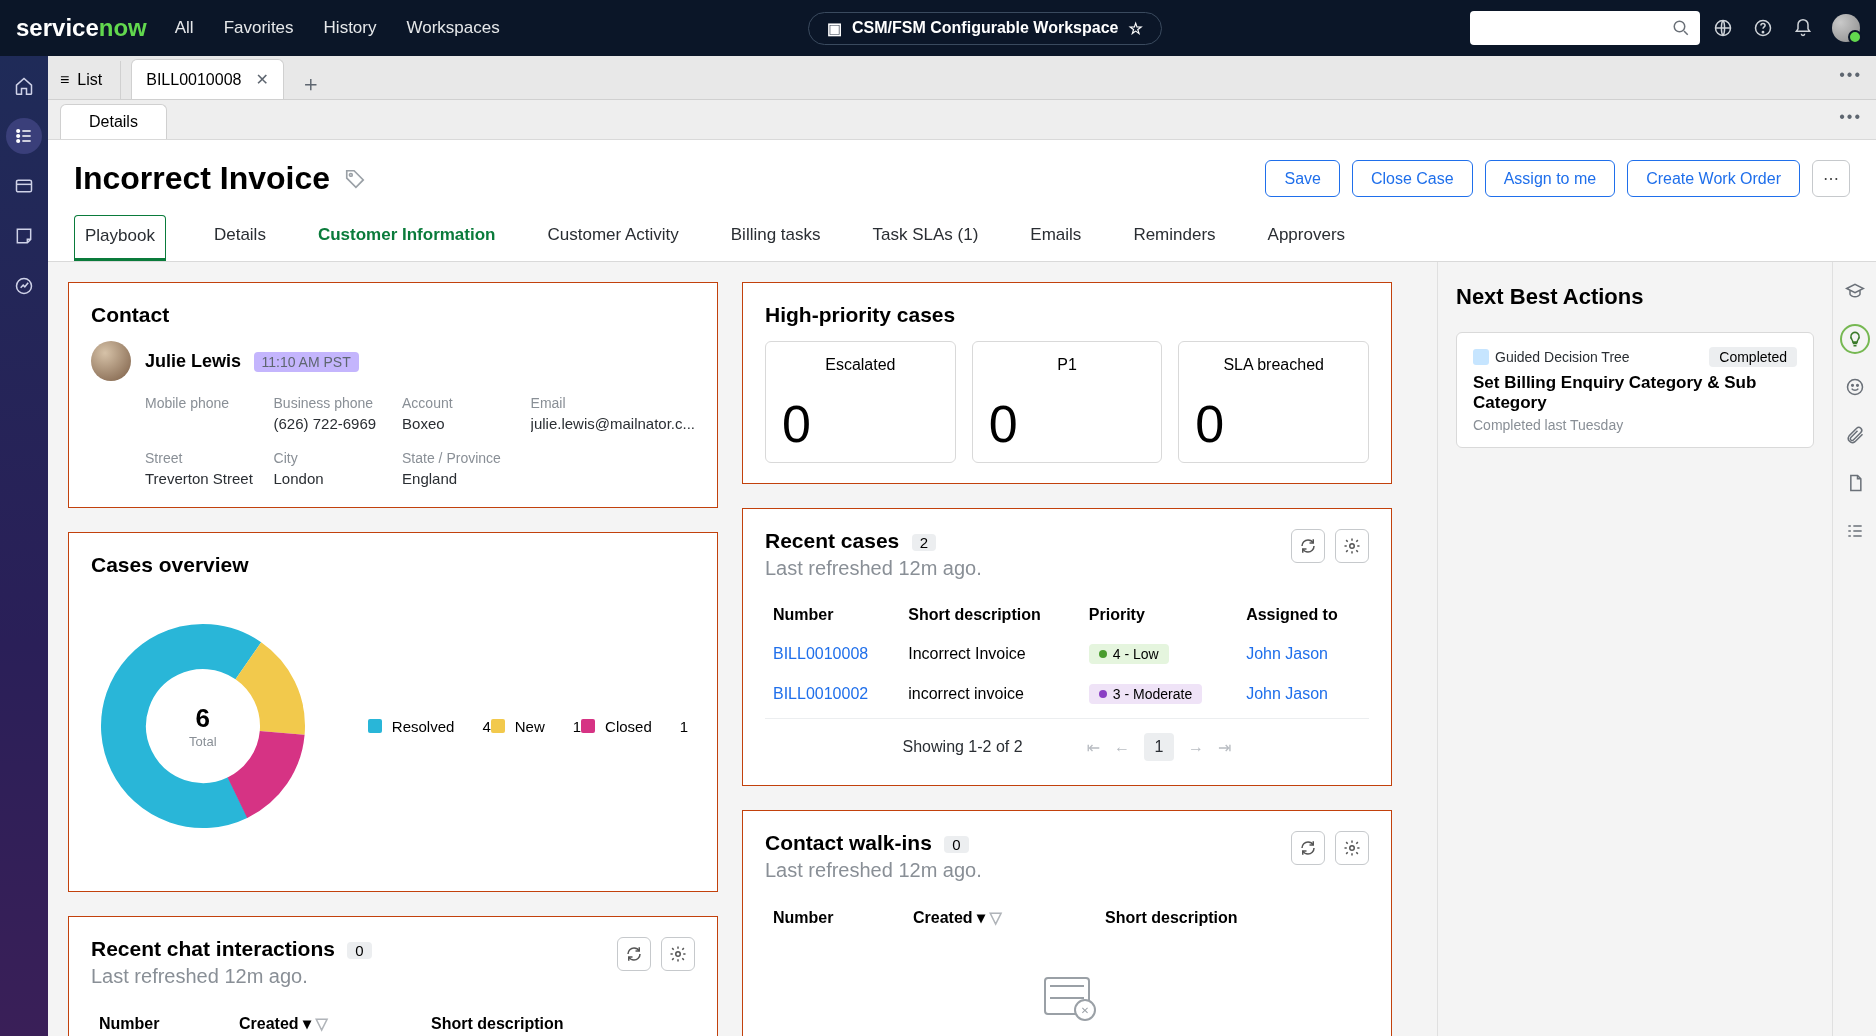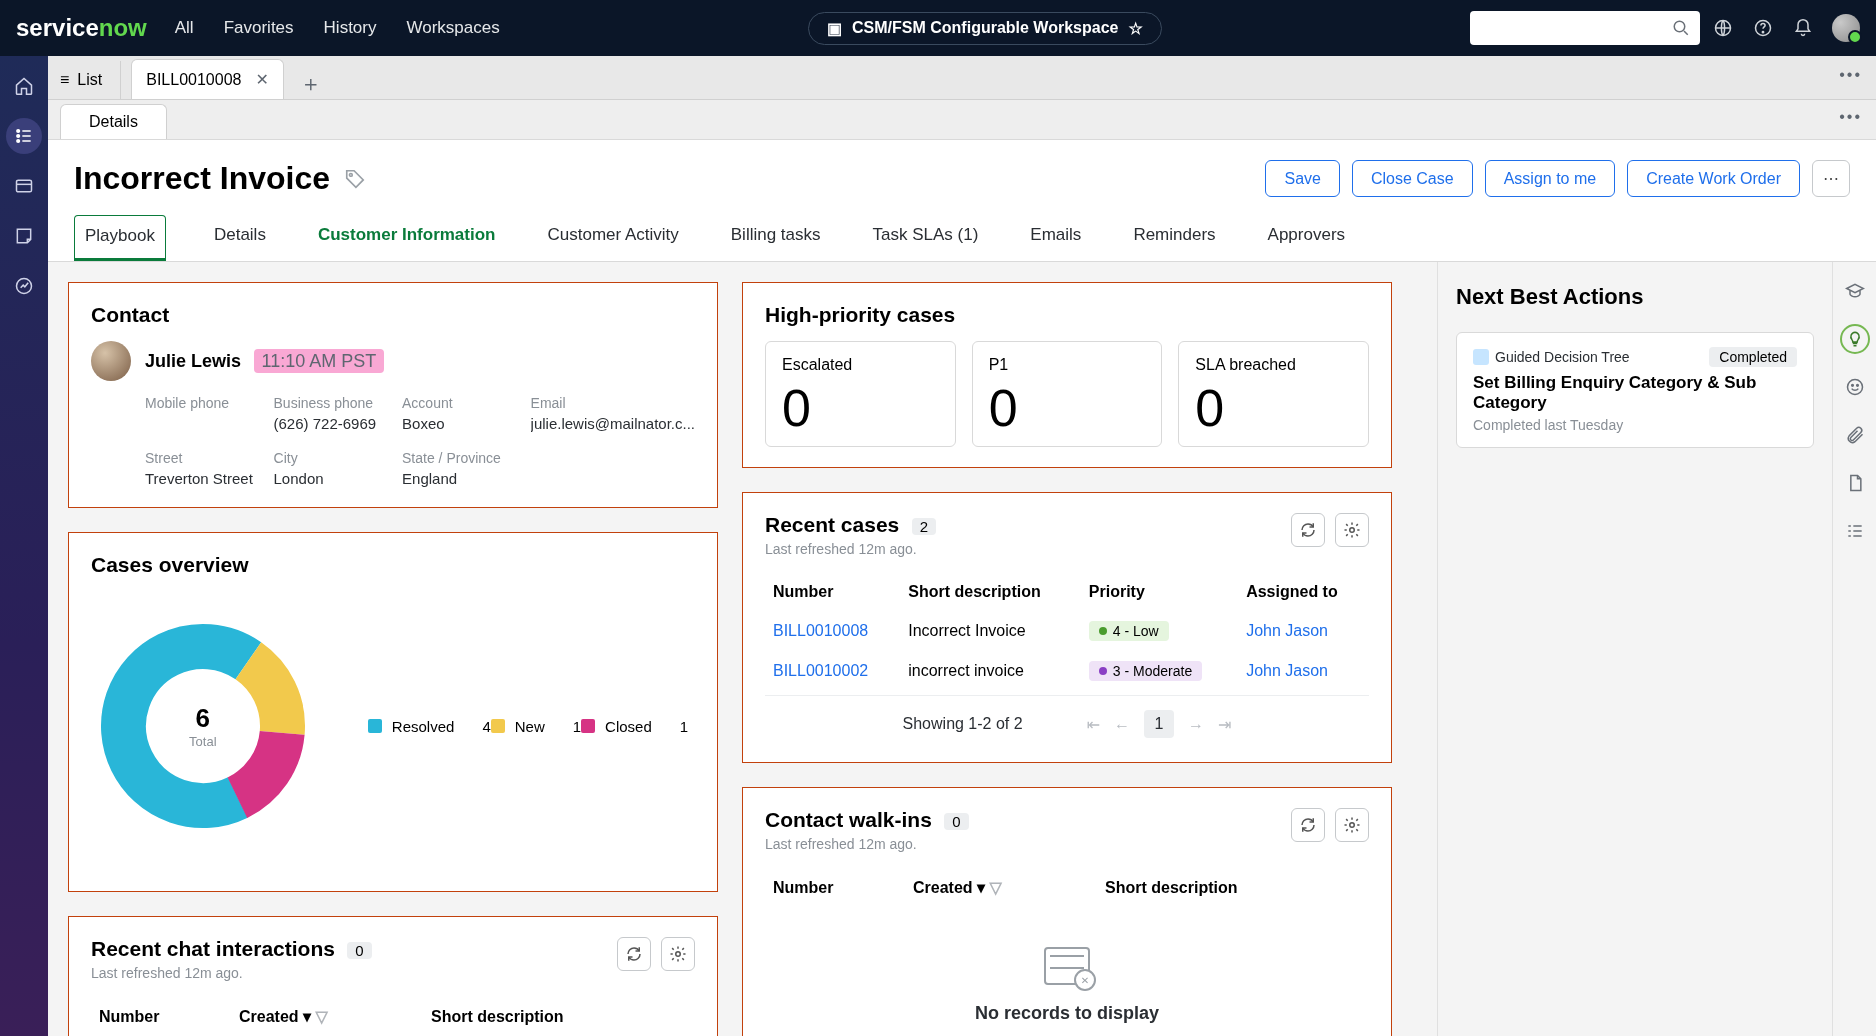--- a/index.html
+++ b/index.html
@@ -63,46 +63,46 @@
 .col.left { flex: 0 0 650px; }
 .col.right { flex: 0 0 650px; }
 
 .card { background: #fff; border: 1px solid #c2410c; border-radius: 0; padding: 20px 22px; }
 .card h3 { font-size: 21px; font-weight: 700; margin-bottom: 14px; }
 
 
 .contactrow { display: flex; gap: 14px; align-items: center; margin-bottom: 14px; }
 .cavatar { width: 40px; height: 40px; border-radius: 50%; background: radial-gradient(circle at 35% 30%, #d6c2a8, #7a5c44); }
 .cname { font-size: 18px; font-weight: 700; }
-.tstamp { background: #f9a8d4; border-radius: 4px; padding: 2px 8px; font-size: 18px; color: #5e6670; margin-left: 8px; }
+.tstamp { background: #c4b5fd; border-radius: 4px; padding: 2px 8px; font-size: 14px; color: #5e6670; margin-left: 8px; }
 .cgrid { display: grid; grid-template-columns: repeat(4, 1fr); row-gap: 18px; column-gap: 20px; margin-left: 54px; }
 .clabel { font-size: 14px; color: #898f96; }
 .cval { font-size: 15px; color: #2a2e33; margin-top: 4px; white-space: nowrap; overflow: hidden; text-overflow: ellipsis; }
 
 
 .hpwrap .hprow { display: flex; gap: 16px; }
 .hpcard { flex: 1; border: 1px solid #d9d9d9; border-radius: 6px; padding: 14px 16px 8px; }
-.hplabel { font-size: 16px; margin-bottom: 4px; }
+.hplabel { font-size: 16px; margin-bottom: 20px; text-align: center; }
 .hpval { font-size: 52px; font-weight: 300; }
 
 
 .donutwrap { display: flex; align-items: center; justify-content: center; gap: 60px; padding: 30px 0 40px; }
 .donut { position: relative; width: 210px; height: 210px; }
 .donut svg { transform: rotate(64deg); }
 .donutcenter { position: absolute; inset: 0; display: flex; flex-direction: column; align-items: center; justify-content: center; }
 .donutcenter .num { font-size: 26px; font-weight: 700; }
 .donutcenter .tot { font-size: 13px; color: #898f96; }
 .legend { display: flex; flex-direction: row; }
 .legend .li { display: flex; align-items: center; gap: 10px; font-size: 15px; }
 .legend .sw { width: 14px; height: 14px; border-radius: 2px; }
 .legend .cnt { margin-left: 18px; }
 
 
 .cardhead { display: flex; align-items: flex-start; justify-content: space-between; }
-.cardhead .left .sub { font-size: 14px; color: #898f96; margin-top: 4px; }
+.cardhead .left .sub { font-size: 20px; color: #898f96; margin-top: 4px; }
 .badge { background: #eceef0; border-radius: 4px; padding: 0 8px; font-size: 15px; margin-left: 8px; display: inline-block; }
 .cardhead .right { display: flex; gap: 10px; }
 .iconbtn { width: 34px; height: 34px; border: 1px solid #c6c9cc; border-radius: 6px; display: flex; align-items: center; justify-content: center; cursor: pointer; color: #555; }
 
 table { width: 100%; border-collapse: collapse; margin-top: 16px; }
 th { text-align: left; font-size: 16px; font-weight: 700; padding: 10px 8px; }
 td { padding: 10px 8px; font-size: 16px; }
 .link { color: #1f6feb; cursor: pointer; }
 .prio { display: inline-flex; align-items: center; gap: 6px; padding: 2px 10px; border-radius: 4px; font-size: 14px; }
 .prio .dot { width: 8px; height: 8px; border-radius: 50%; }

